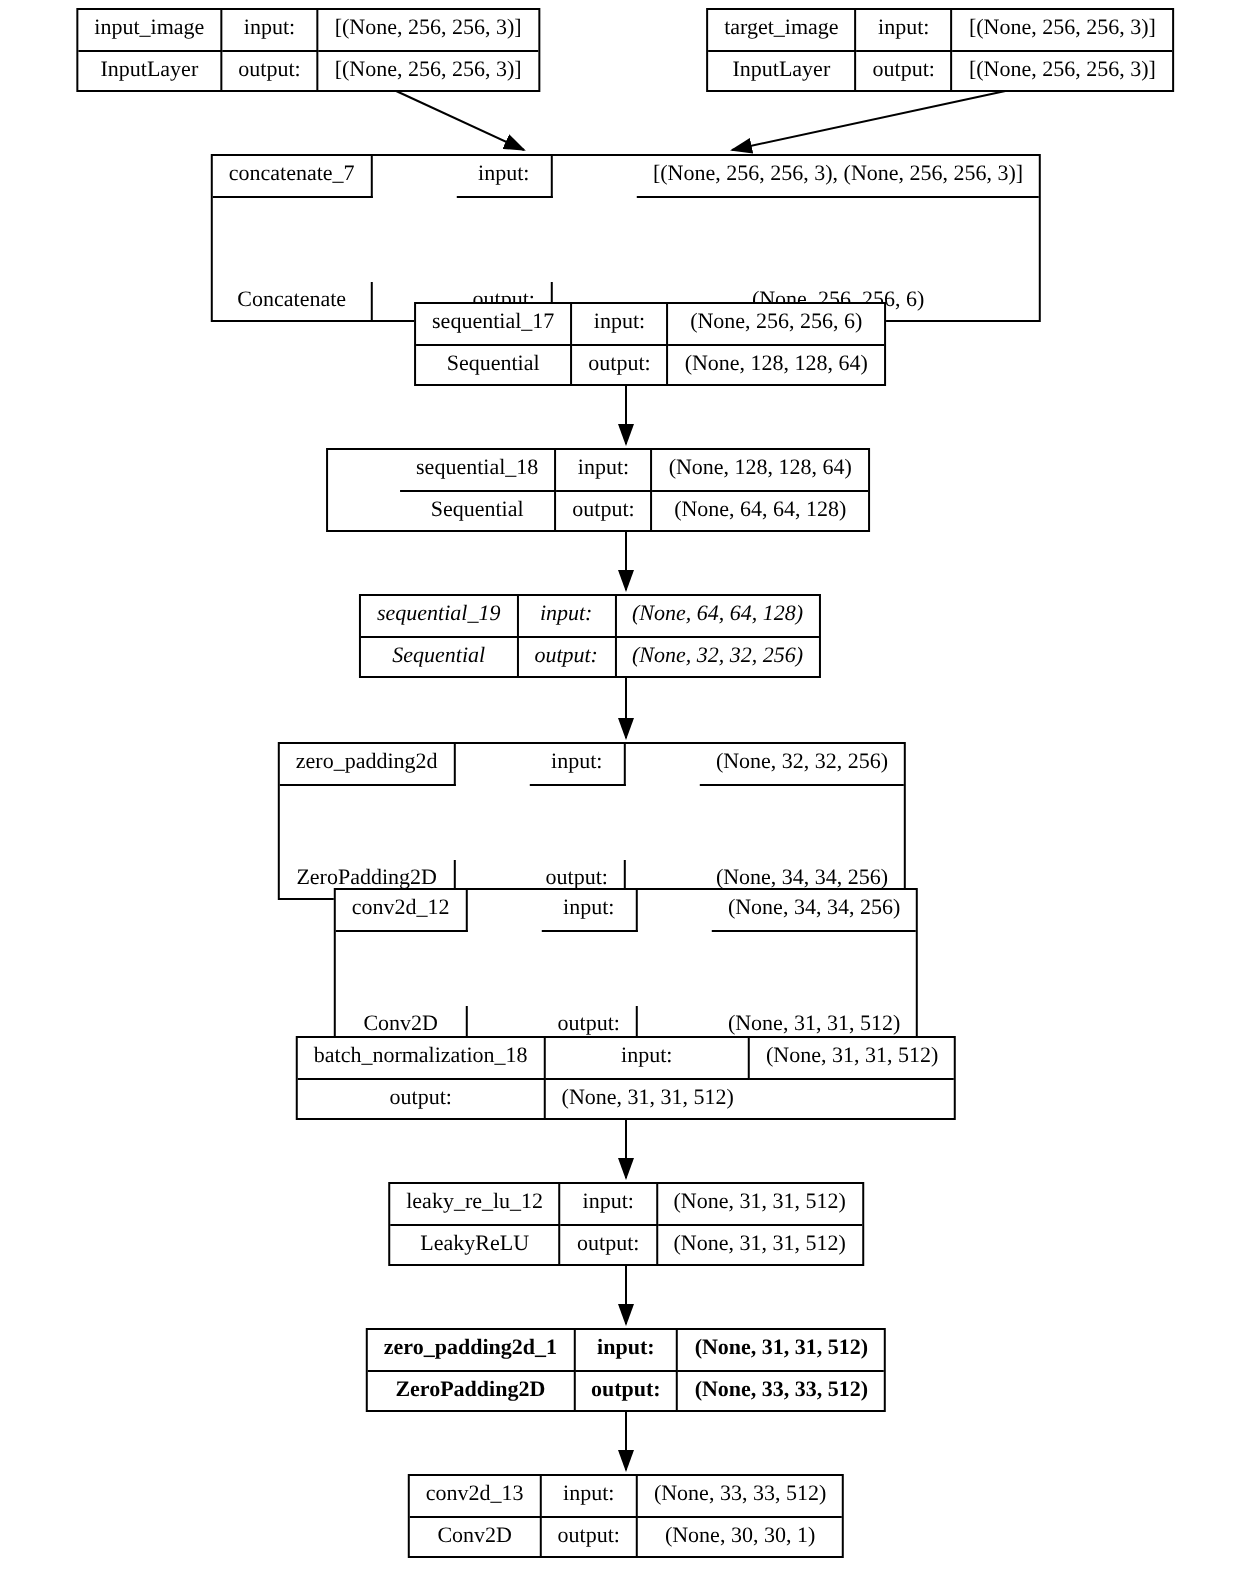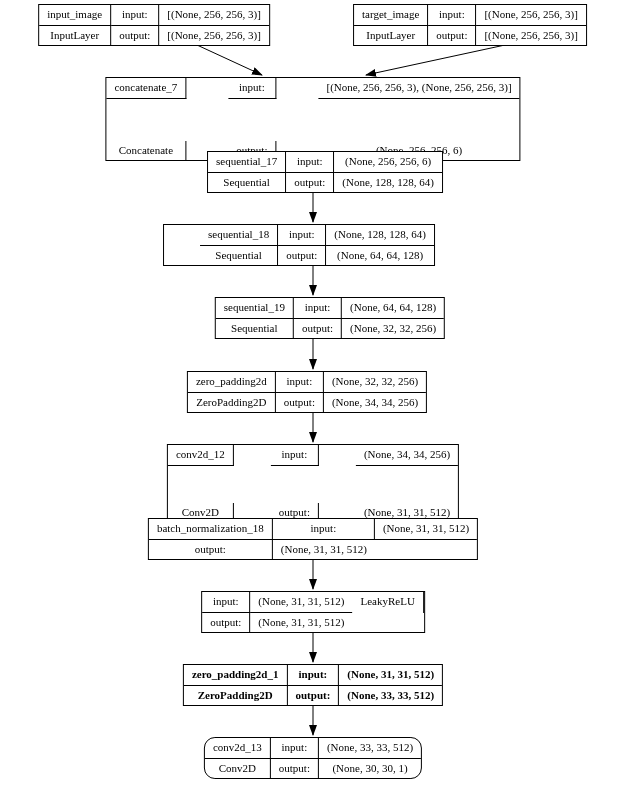--- a/index.html
+++ b/index.html
@@ -31,27 +31,27 @@
     border-bottom: 1px solid #000000;
   }
   .cell.last-col { border-right: none; }
   .cell.last-row { border-bottom: none; }
   
   .n0  { left: 154px; top: 4px;   }
   .n1  { left: 470px; top: 4px;   }
   .n2  { left: 313px; top: 77px; gap: 42px;  }
   .n3  { left: 313px; top: 151px; margin-left: 12px; }
   .n4  { left: 299px; top: 224px; padding-left: 36px; }
-  .n5  { left: 330px; top: 297px; }
-  .n6  { left: 307px; top: 371px; }
+  .n5  { left: 295px; top: 297px; font-style: italic; }
+  .n6  { left: 296px; top: 371px; gap: 37px; }
   .n7  { left: 313px; top: 444px; gap: 37px; }
   .n8  { left: 313px; top: 518px; }
   .n9  { left: 313px; top: 591px; }
   .n10 { left: 313px; top: 664px; font-weight: bold; }
-  .n11 { left: 313px; top: 737px; border-radius: 11px; }
+  .n11 { left: 313px; top: 737px; }
 </style>
 </head>
 <body>
 
 <div id="canvas">
 
   <svg id="edges-svg" viewBox="0 0 629 787" xmlns="http://www.w3.org/2000/svg">
     <defs>
       <marker id="arrow" viewBox="0 0 11 8" refX="10" refY="4" markerWidth="11" markerHeight="8" markerUnits="userSpaceOnUse" orient="auto">
         <path d="M0,0 L11,4 L0,8 z" fill="#000000"></path>
@@ -137,20 +137,21 @@
       <div class="cell last-col last-row">(None, 31, 31, 512)</div>
     </div>
     <div class="node n8">
       <div class="cell">batch_normalization_18</div>
       <div class="cell">input:</div>
       <div class="cell last-col">(None, 31, 31, 512)</div>
       <div class="cell last-row">output:</div>
       <div class="cell last-col last-row">(None, 31, 31, 512)</div>
     </div>
     <div class="node n9">
+      <div class="cell">leaky_re_lu_12</div>
       <div class="cell">input:</div>
       <div class="cell last-col">(None, 31, 31, 512)</div>
       <div class="cell last-row">LeakyReLU</div>
       <div class="cell last-row">output:</div>
       <div class="cell last-col last-row">(None, 31, 31, 512)</div>
     </div>
     <div class="node n10">
       <div class="cell">zero_padding2d_1</div>
       <div class="cell">input:</div>
       <div class="cell last-col">(None, 31, 31, 512)</div>

